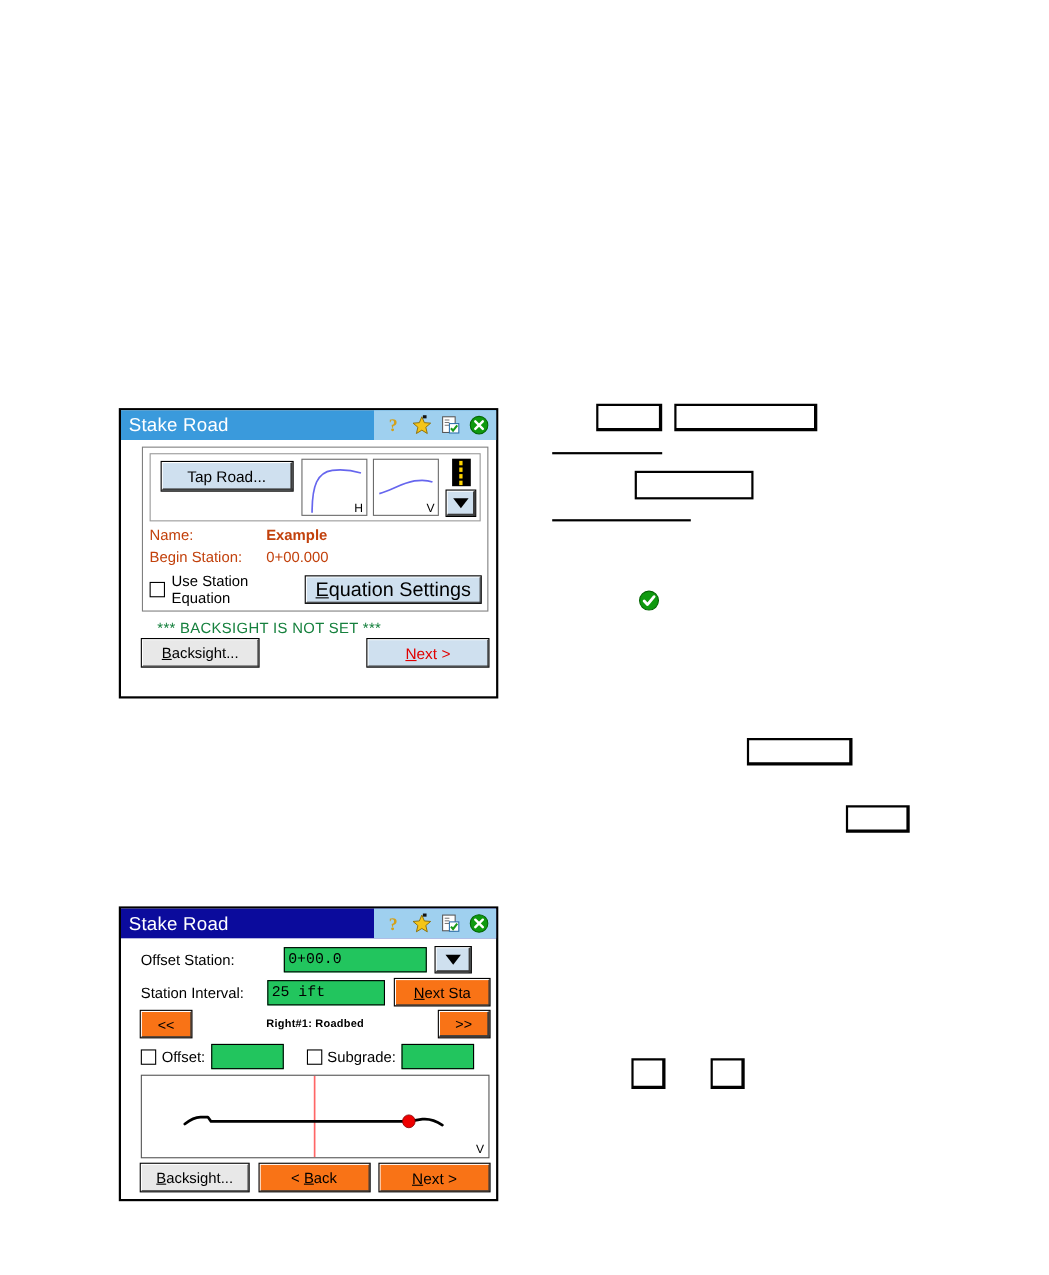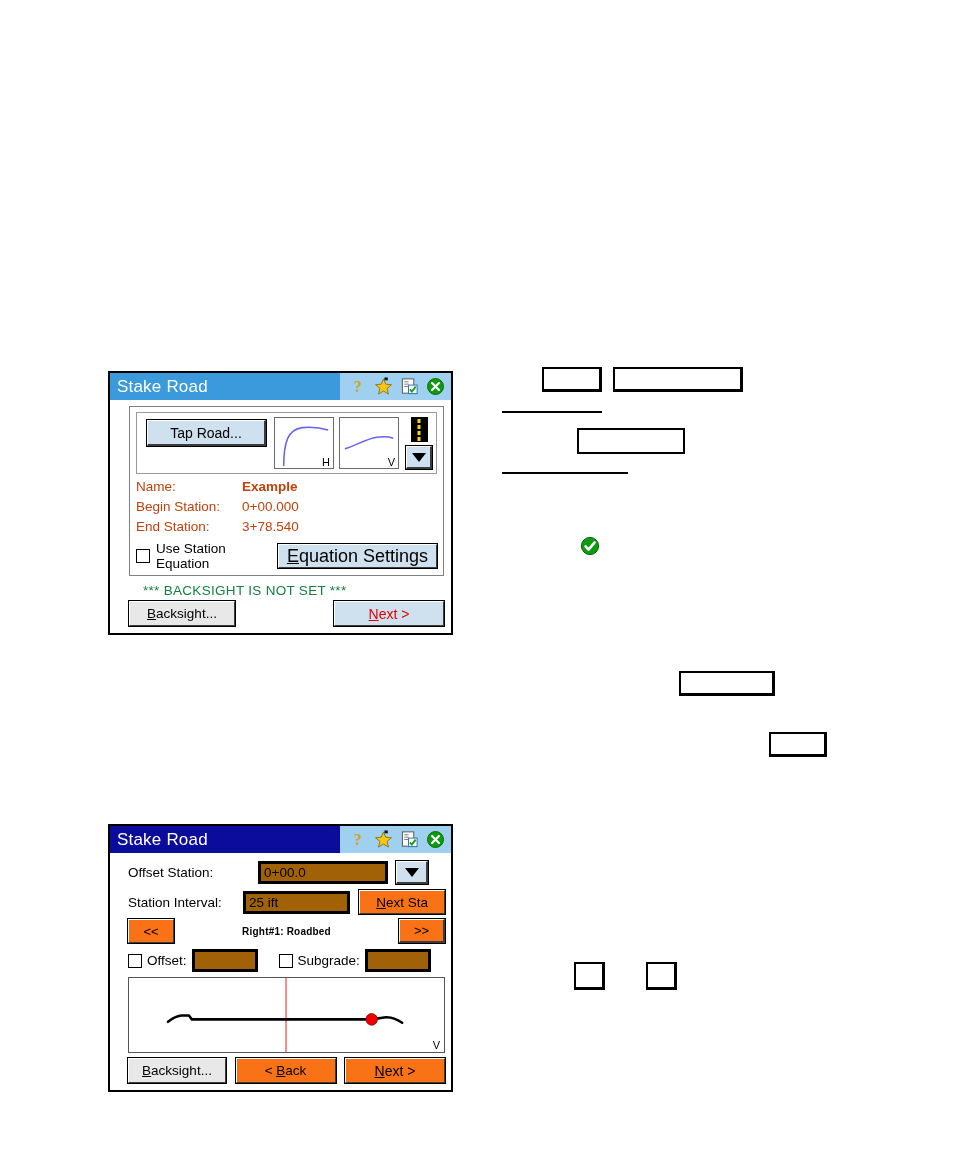--- a/index.html
+++ b/index.html
@@ -211,30 +211,30 @@
   .red { color: #e00000; }
 
   
   .field-row {
     display: flex;
     align-items: center;
     margin-top: 4px;
   }
   .flabel { font-size: 13.5px; color: #000; }
   .txtbox {
-    border: 3px solid #000000;
-    background: #a16207;
+    border: 1px solid #000000;
+    background: #22c55e;
     height: 23px;
     box-sizing: border-box;
     font-size: 13.5px;
     display: flex;
     align-items: center;
     padding-left: 3px;
     color: #000;
-    font-family: Liberation Sans, sans-serif;
+    font-family: Liberation Mono, monospace;
   }
   .nav-row {
     display: flex;
     align-items: center;
     justify-content: space-between;
     margin-top: 5px;
   }
   .nav-title {
     font-size: 10px;
     font-weight: bold;
@@ -346,24 +346,20 @@
       </div>
 
       <div class="info-line">
         <span class="info-label">Name:</span>
         <span class="info-value bold">Example</span>
       </div>
       <div class="info-line">
         <span class="info-label">Begin Station:</span>
         <span class="info-value">0+00.000</span>
       </div>
-      <div class="info-line">
-        <span class="info-label">End Station:</span>
-        <span class="info-value">3+78.540</span>
-      </div>
 
       <div class="chk-row">
         <span class="checkbox"></span>
         <span class="chk-label">Use Station Equation</span>
         <span class="btn thin" style="height:24px; padding:0 8px; margin-left:8px; font-size:18px;">
           <span><u>E</u>quation Settings</span>
         </span>
       </div>
     </div>
 

